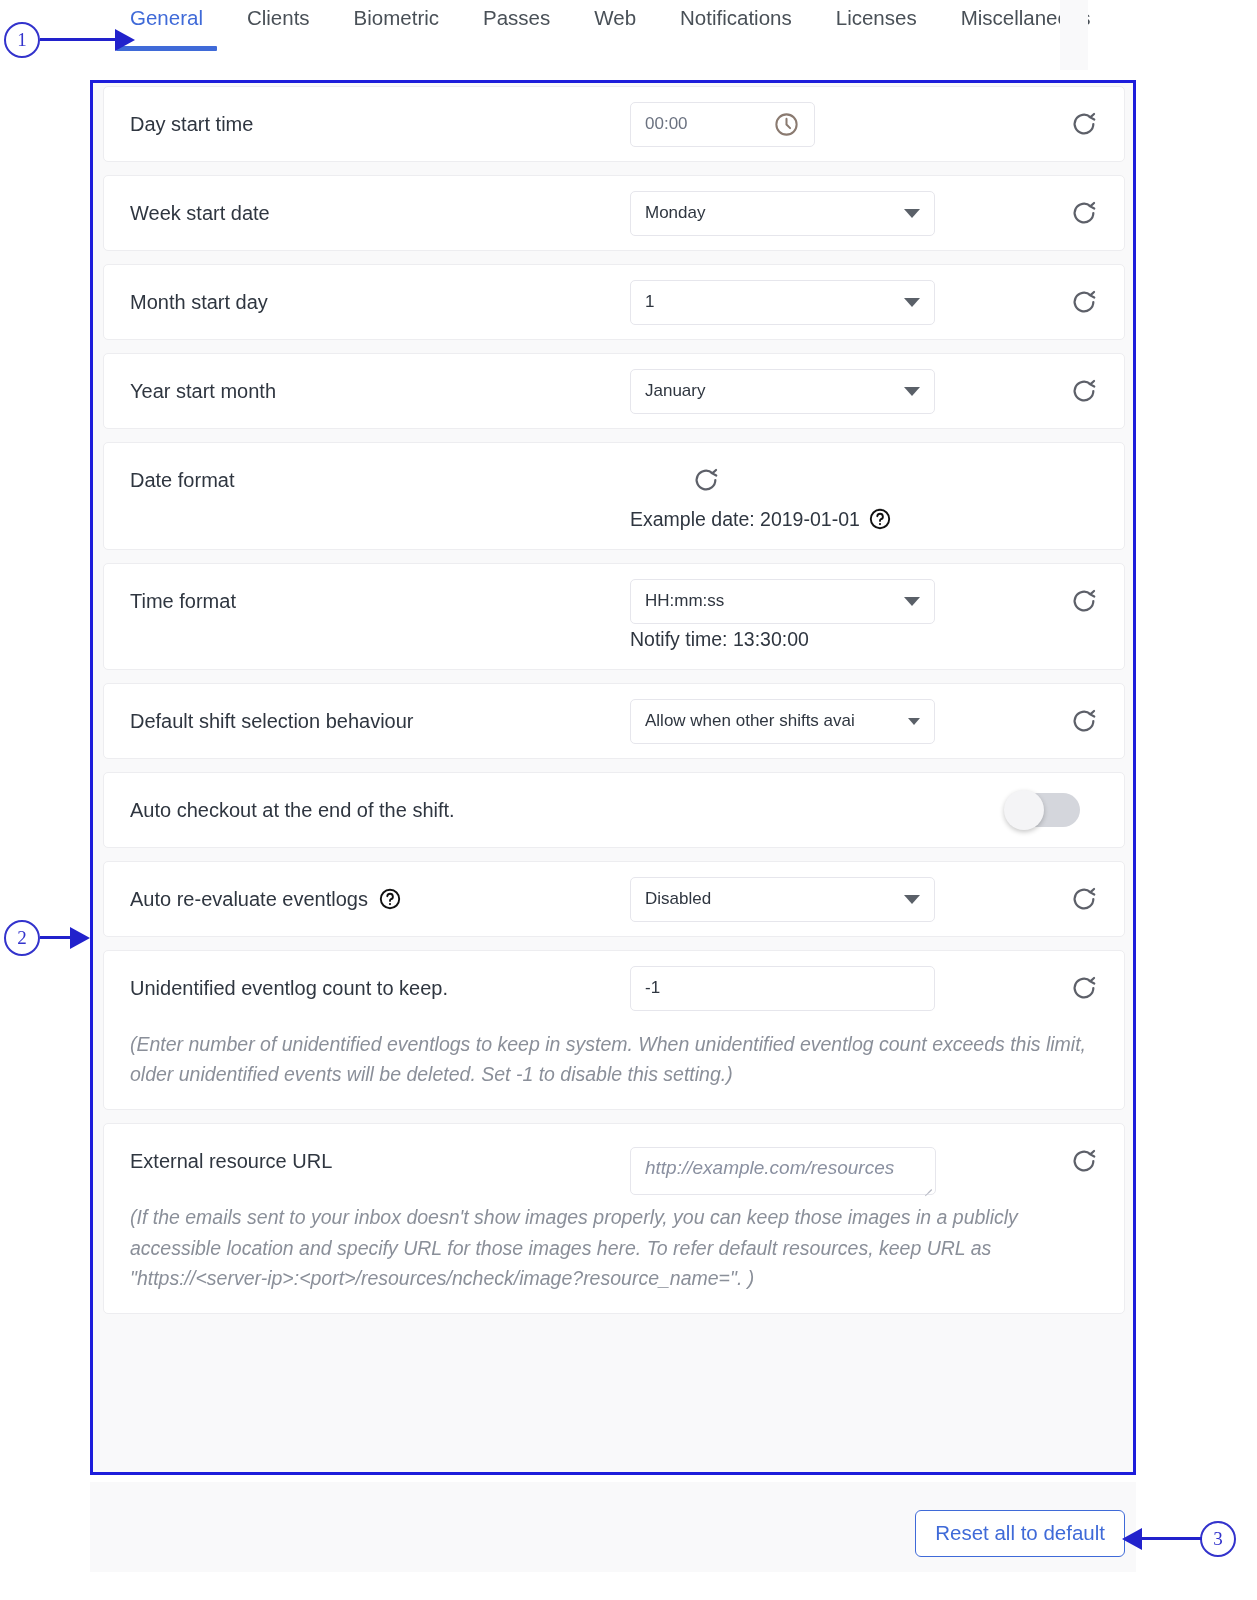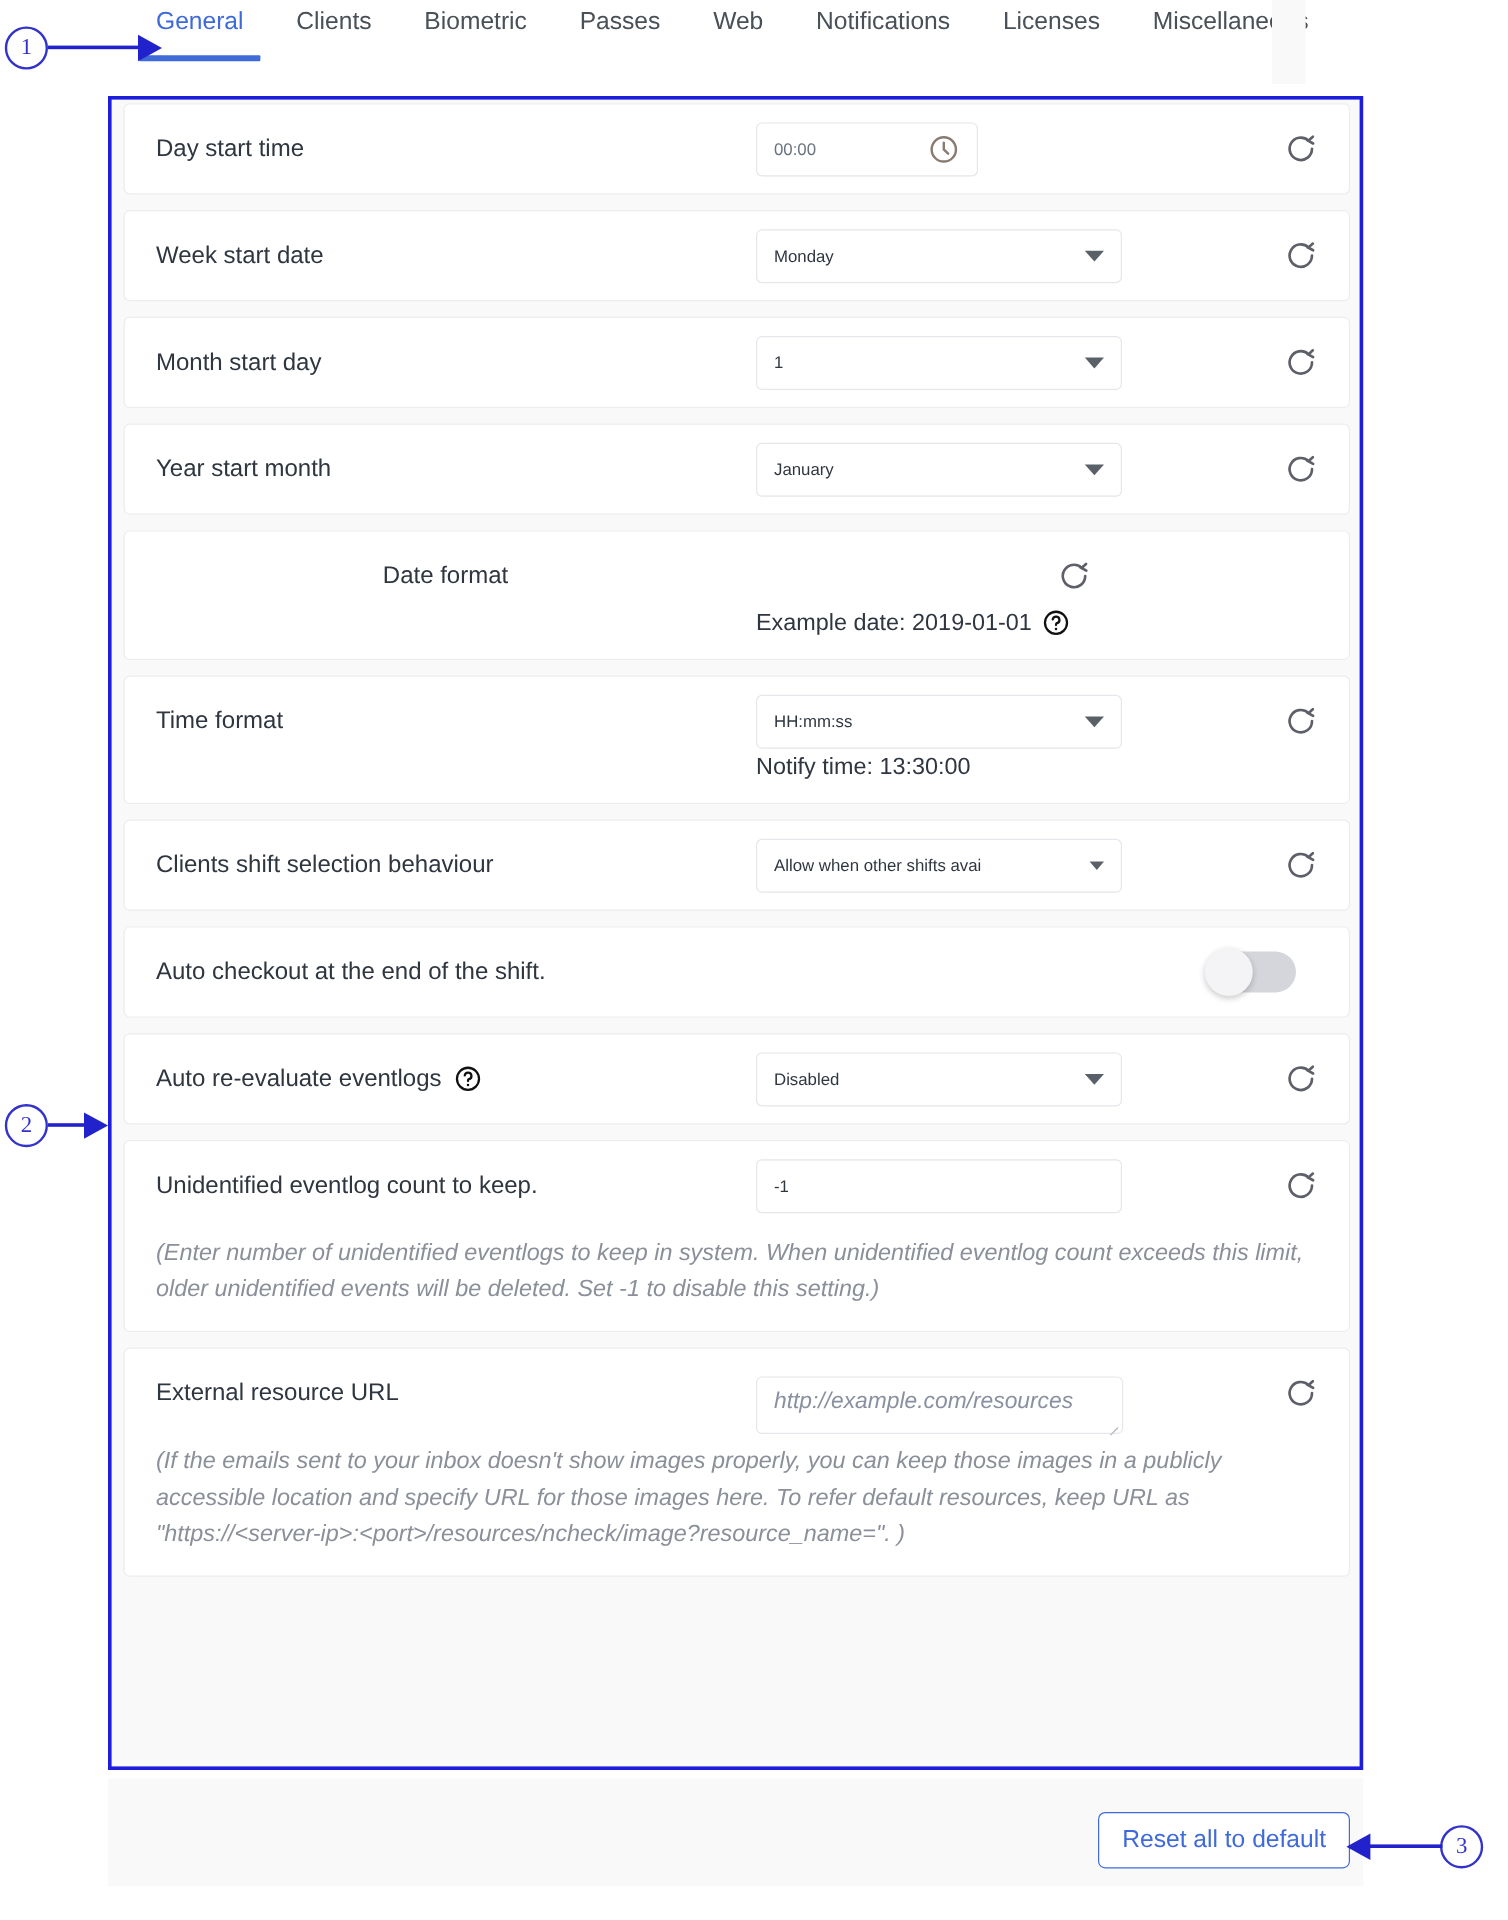--- a/index.html
+++ b/index.html
@@ -54,40 +54,39 @@
     background: #ffffff;
     border: 1px solid #ededf0;
     border-radius: 5px;
     margin-bottom: 13px;
     padding: 0 26px;
     position: relative;
   }
   .row-main {
     display: flex; align-items: center;
     min-height: 74px;
-    justify-content: center;
   }
   .label {
     font-size: 20px; color: #2f3640;
     flex: 0 0 500px;
     display: flex; align-items: center; gap: 10px;
   }
   .ctrl { flex: 1 1 auto; display:flex; align-items:center; }
   .reset-col { flex: 0 0 90px; display:flex; justify-content:flex-end; align-items:center; }
 
   
   .field {
     border: 1px solid #e6e6ec;
     border-radius: 5px;
     background: #fff;
     height: 45px;
     width: 305px;
     display: flex; align-items: center;
     padding: 0 14px;
-    font-size: 14px;
+    font-size: 17px;
     color: #2f3640;
     position: relative;
   }
   .field.time { width: 185px; color:#6b7280; justify-content: space-between; }
   .field.select { cursor: pointer; justify-content: space-between; }
   .field.num { width: 305px; }
   .field.textarea {
     height: 48px; width: 306px; color:#8a90a0; font-style: italic; font-size:19px;
     align-items: flex-start; padding-top: 9px; margin-top: 20px;
   }
@@ -325,21 +324,21 @@
           </span>
         </div>
       </div>
       <div class="sub">
         <span>Notify time: 13:30:00</span>
       </div>
     </div>
 
     <div class="row">
       <div class="row-main">
-        <div class="label">Clients shift selection behaviour</div>
+        <div class="label">Default shift selection behaviour</div>
         <div class="ctrl">
           <div class="field select">
             <span class="ellip">Allow when other shifts avai</span>
             <span class="caret sm"></span>
           </div>
         </div>
         <div class="reset-col">
           <span>
             <svg class="reset-icon" viewBox="0 0 24 24" fill="none" stroke="#5d6069" stroke-width="1.9" stroke-linecap="round">
               <path d="M20 12a8 8 0 1 1-2.6-5.9"></path>

